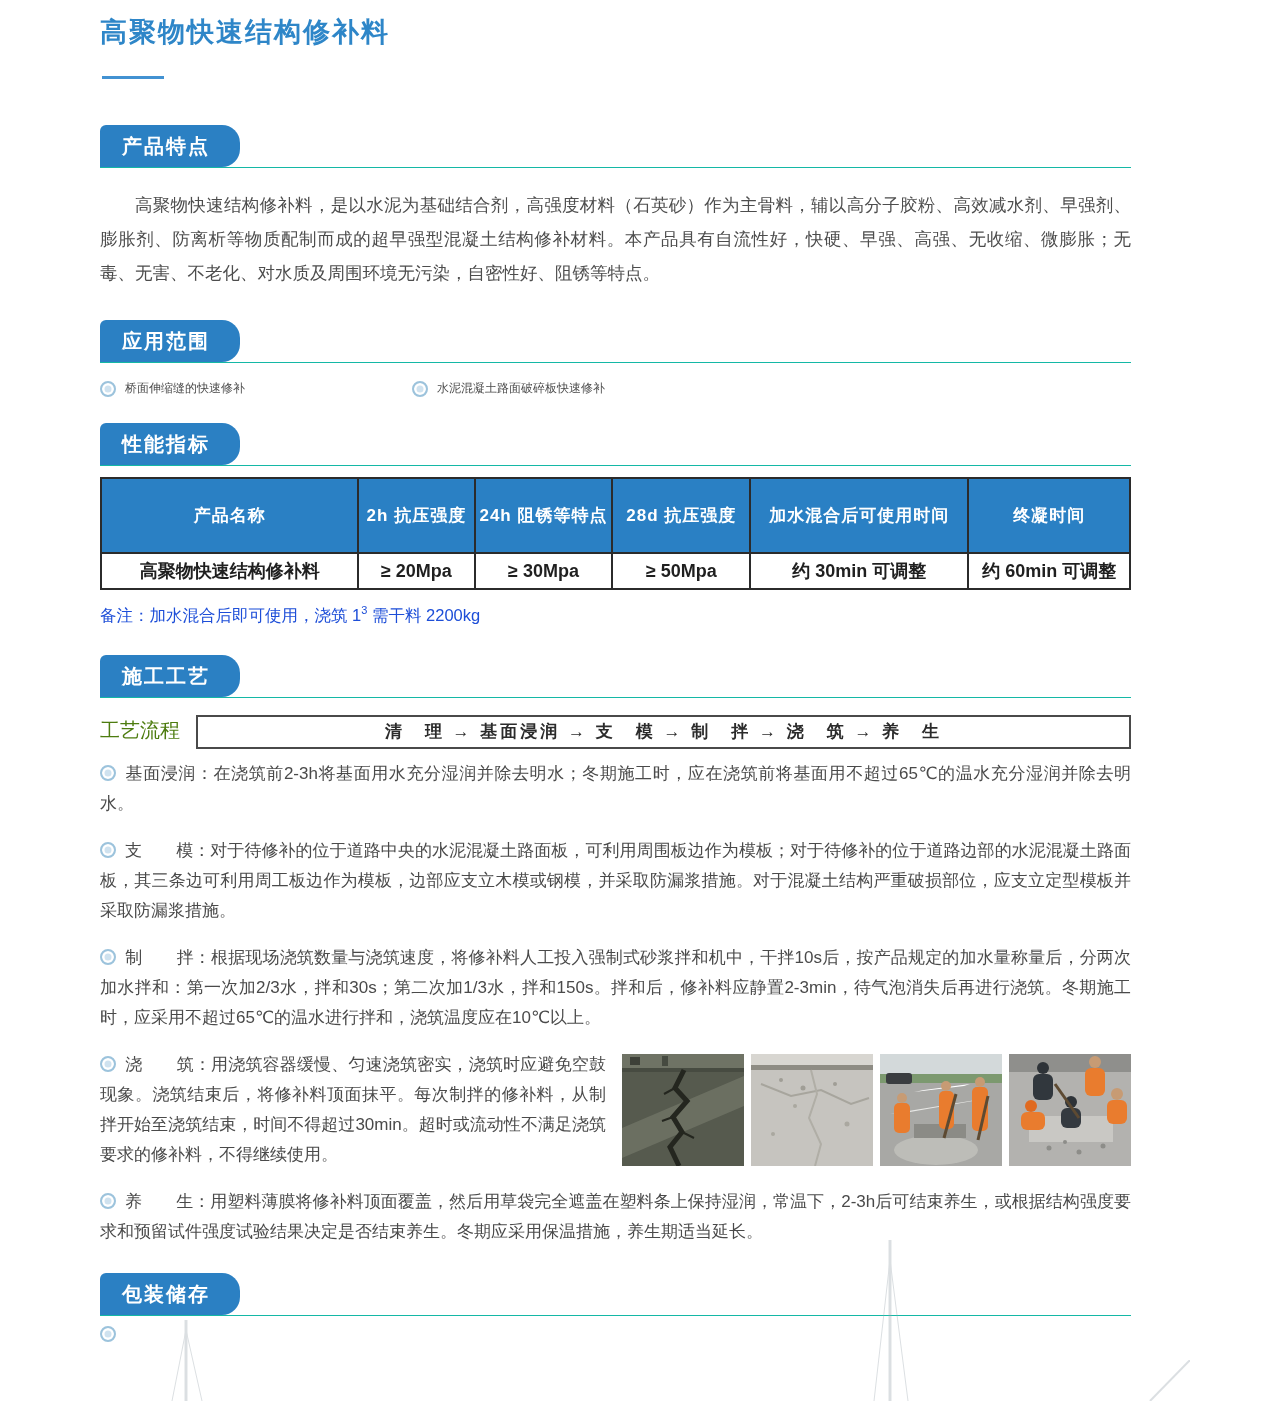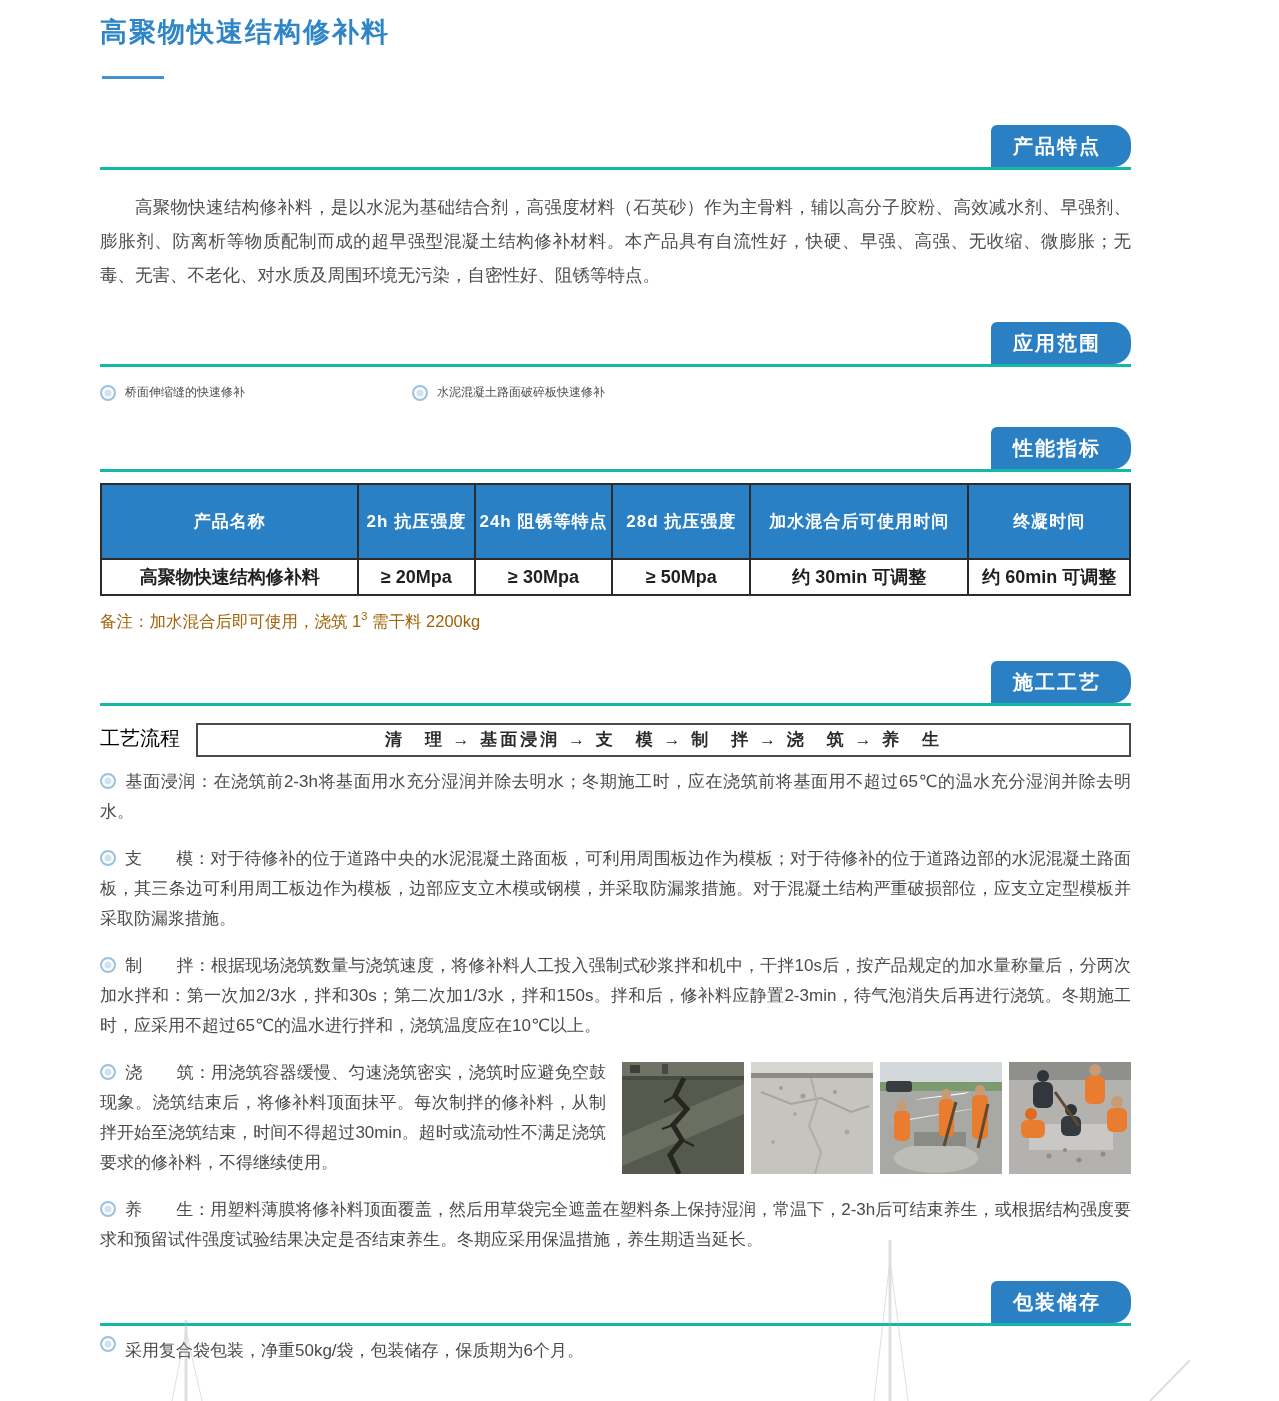--- a/index.html
+++ b/index.html
@@ -3,21 +3,21 @@
 <meta charset="utf-8">
 <style>
   html,body{margin:0;padding:0;background:#fff;}
   .page{position:relative;width:1245px;height:1401px;background:#fff;overflow:hidden;
         font-family:"Liberation Sans","DejaVu Sans",sans-serif;color:#4a4a4a;}
   .content{padding:14px 114px 0 100px;}
 
   .doc-title{font-size:27px;font-weight:bold;color:#2e86c8;letter-spacing:2px;}
   .title-rule{width:62px;height:3px;background:#4292d2;margin:26px 0 0 2px;}
 
-  .sec-head{display:flex;border-bottom:3px solid #14b8a6;justify-content:flex-end;}
+  .sec-head{display:flex;border-bottom:1px solid #14b8a6;}
   .badge{background:#2b80c3;color:#fff;font-weight:bold;font-size:20px;letter-spacing:2px;
          padding:8px 30px 7px 22px;border-radius:6px 18px 18px 0;}
   .mt-feat{margin-top:46px;} .mt-app{margin-top:30px;} .mt-perf{margin-top:26px;}
   .mt-cons{margin-top:28px;} .mt-pack{margin-top:26px;}
 
   .lead{margin:20px 0 0;font-size:17.5px;line-height:34px;color:#4d4d4d;
         text-indent:2em;text-align:justify;}
 
   .blt{display:inline-block;width:12px;height:12px;border-radius:50%;
        border:2px solid #9cc3dc;background:#cfe2ef;box-shadow:inset 0 0 0 2.5px #fff;
@@ -26,25 +26,25 @@
   .app-row{display:flex;margin-top:17px;font-size:12px;color:#4d4d4d;}
   .app-item{display:flex;align-items:center;}
   .app-item.first{width:312px;}
 
   .std-caption{text-align:center;margin-top:23px;font-size:17.5px;color:#3d3d3d;}
   table{width:100%;border-collapse:collapse;margin-top:11px;table-layout:fixed;}
   th{background:#2a80c4;color:#fff;font-size:17px;font-weight:600;padding:25px 3px;
      border:2px solid #2b2b2b;letter-spacing:1px;}
   td{font-size:18px;color:#1f1f1f;font-weight:600;text-align:center;padding:5px 3px;
      border:2px solid #2b2b2b;background:#fff;}
-  .note{margin-top:14px;font-size:16.5px;color:#a16207;}
+  .note{margin-top:14px;font-size:16.5px;color:#1d4ed8;}
   .note sup{font-size:11px;}
 
   .flow-row{display:flex;align-items:stretch;margin-top:17px;gap:16px;}
-  .flow-label{font-size:20px;color:#000000;white-space:nowrap;padding-top:2px;}
+  .flow-label{font-size:20px;color:#4d7c0f;white-space:nowrap;padding-top:2px;}
   .flow-box{flex:1;border:2px solid #4a4a4a;display:flex;align-items:center;justify-content:center;
             font-size:17px;font-weight:bold;color:#2b2b2b;letter-spacing:3px;min-height:30px;}
 
   .steps{margin-top:10px;}
   .step{font-size:17px;line-height:30px;color:#4a4a4a;margin-top:8px;text-align:justify;}
   .photos{float:right;width:509px;height:112px;display:flex;gap:7px;margin:4px 0 10px 16px;}
   .photo{flex:1;overflow:hidden;}
   .photo svg{display:block;width:100%;height:100%;}
 
   .line-item{display:flex;align-items:flex-start;font-size:17px;line-height:30px;
@@ -203,21 +203,20 @@
       </p>
       <p class="step"><span class="blt"></span><span>养　　生：用塑料薄膜将修补料顶面覆盖，然后用草袋完全遮盖在塑料条上保持湿润，常温下，2-3h后可结束养生，或根据结构强度要求和预留试件强度试验结果决定是否结束养生。冬期应采用保温措施，养生期适当延长。</span></p>
     </div>
 
     <div class="sec-head mt-pack">
       <div class="badge">包装储存</div>
     </div>
     <div class="pack-list">
       <div class="line-item">
           <span class="blt"></span>
-          <span>采用复合袋包装，净重50kg/袋，包装储存，保质期为6个月。</span>
         </div>
     </div>
 
   </div>
 
   <svg class="wm" style="left:170px;top:1320px;" width="40" height="81" viewBox="0 0 40 81">
     <line x1="16" y1="0" x2="16" y2="81" stroke="#9aa5ad" stroke-width="3"></line>
     <line x1="16" y1="10" x2="2" y2="81" stroke="#9aa5ad" stroke-width="1"></line>
     <line x1="16" y1="10" x2="32" y2="81" stroke="#9aa5ad" stroke-width="1"></line>
   </svg>

